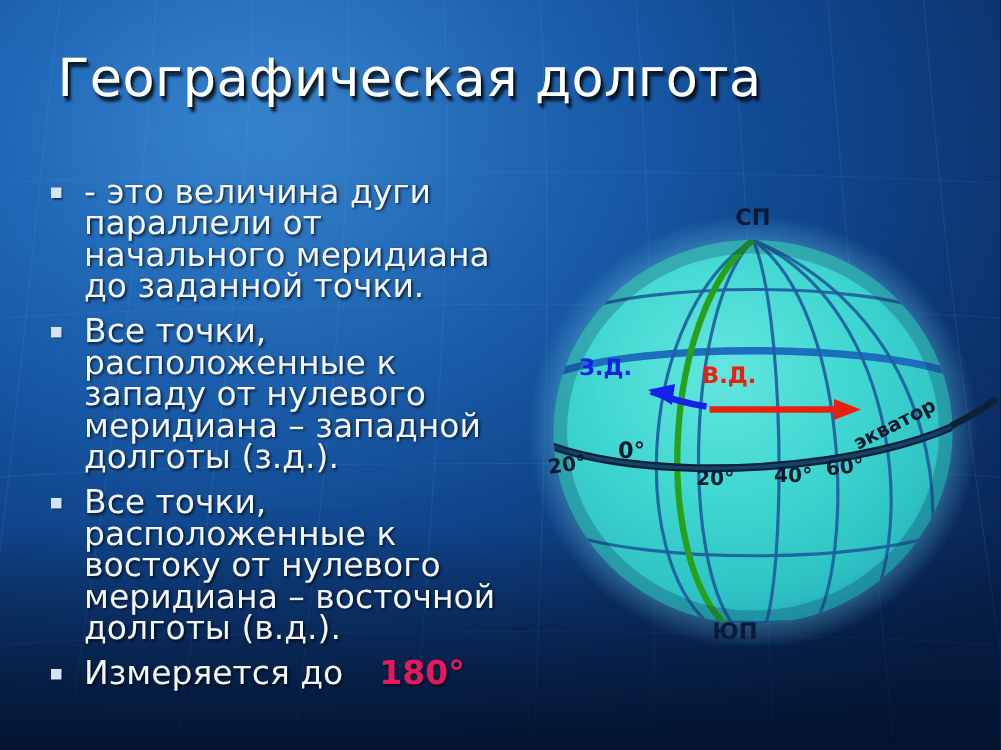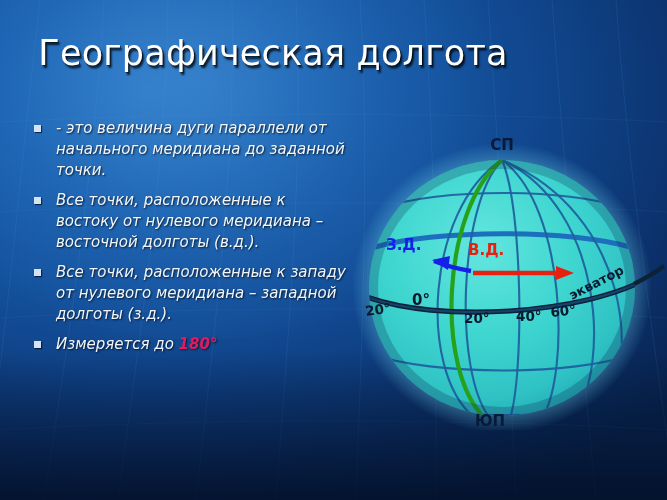--- a/index.html
+++ b/index.html
@@ -72,30 +72,30 @@
   .bullet-marker {
     flex: 0 0 auto;
     width: 7px;
     height: 7px;
     margin: 7px 15px 0 4px;
     background: #d7e3f2;
     box-shadow: 1px 1px 1px rgba(0,0,0,0.6);
   }
   .bullet-text {
     flex: 1 1 auto;
-    font-size: 15px;
+    font-size: 22px;
     line-height: 21px;
     color: #f2f6fb;
     text-shadow: 1px 1px 2px rgba(0,0,0,0.75);
-    font-style: italic;
   }
   .accent {
     color: #e5195f;
     font-weight: bold;
     text-shadow: 1px 1px 2px rgba(0,0,0,0.6);
+    margin-left: 17px;
   }
 
   
   #globe-figure {
     position: absolute;
     left: 338px;
     top: 128px;
     width: 329px;
     height: 302px;
   }
@@ -144,26 +144,26 @@
 
   <div id="bullets">
 
     <div class="bullet-row">
       <span class="bullet-marker"></span>
       <span class="bullet-text">- это величина дуги параллели от начального меридиана до заданной точки.</span>
     </div>
 
     <div class="bullet-row">
       <span class="bullet-marker"></span>
+      <span class="bullet-text">Все точки, расположенные к западу от нулевого меридиана – западной долготы (з.д.).</span>
+    </div>
+
+    <div class="bullet-row">
+      <span class="bullet-marker"></span>
       <span class="bullet-text">Все точки, расположенные к востоку от нулевого меридиана – восточной долготы (в.д.).</span>
-    </div>
-
-    <div class="bullet-row">
-      <span class="bullet-marker"></span>
-      <span class="bullet-text">Все точки, расположенные к западу от нулевого меридиана – западной долготы (з.д.).</span>
     </div>
 
     <div class="bullet-row">
       <span class="bullet-marker"></span>
       <span class="bullet-text"><span>Измеряется до </span><span class="accent">180°</span></span>
     </div>
 
   </div>
 
   <div id="globe-figure">

